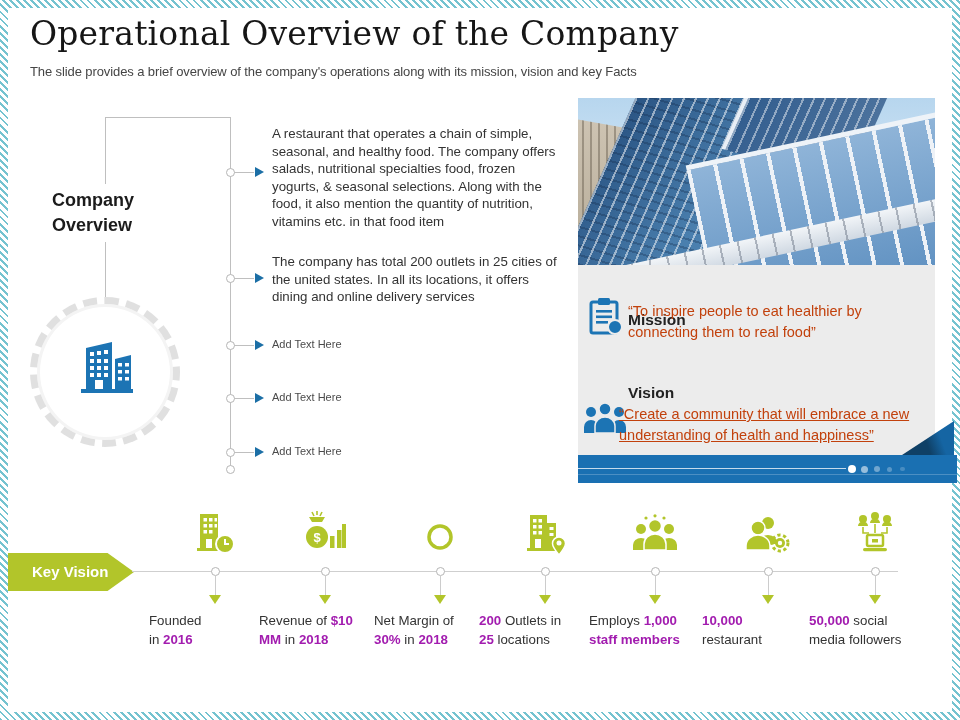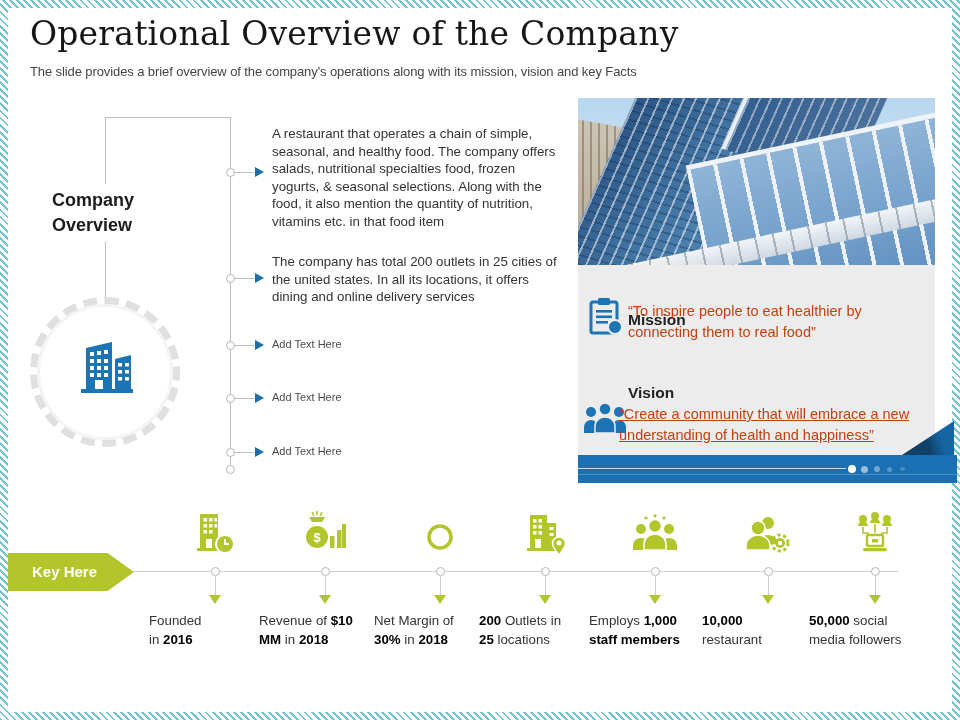--- a/index.html
+++ b/index.html
@@ -51,21 +51,21 @@
     clip-path:polygon(100% 0,100% 100%,0 100%);
     background:linear-gradient(250deg,#1565a3 30%,#0f4066 55%);}
 
   
   .banner{left:0;top:545px;width:126px;height:38px;background:#b2c52a;
     clip-path:polygon(0 0,79% 0,100% 50%,79% 100%,0 100%);
     color:#fff;font-weight:bold;font-size:15px;line-height:38px;padding-left:24px;box-sizing:border-box;}
   .timeline{left:124px;top:563px;width:766px;height:1px;background:#cfcfcf;}
   .fact-icon{width:48px;height:48px;display:flex;align-items:flex-end;justify-content:center;}
   .fact-label{width:132px;text-align:left;font-size:13.3px;line-height:19px;color:#333;}
-  .fact-label b{color:#000000;}
+  .fact-label b{color:#a21caf;}
   .fl{background:#ccc;}
 </style>
 </head>
 <body>
 
 <div class="frame">
 <div class="slide">
 
   <div class="abs subtitle">The slide provides a brief overview of the company's operations along with its mission, vision and key Facts</div>
   <div class="abs title">Operational Overview of the Company</div>
@@ -179,21 +179,21 @@
     <div id="dots">
           <span class="dot" style="left: 270px; top: 10px; width: 8px; height: 8px; background: rgb(255, 255, 255);"></span>
           <span class="dot" style="left: 283px; top: 10.5px; width: 7px; height: 7px; background: rgba(255, 255, 255, 0.55);"></span>
           <span class="dot" style="left: 296px; top: 11px; width: 6px; height: 6px; background: rgba(255, 255, 255, 0.38);"></span>
           <span class="dot" style="left: 309px; top: 11.5px; width: 5px; height: 5px; background: rgba(255, 255, 255, 0.28);"></span>
           <span class="dot" style="left: 322px; top: 11.75px; width: 4.5px; height: 4.5px; background: rgba(255, 255, 255, 0.2);"></span>
         </div>
   </div>
   <div class="abs corner-tri"></div>
 
-  <div class="abs banner">Key Here</div>
+  <div class="abs banner">Key Vision</div>
   <div class="abs timeline"></div>
 
   <div class="abs fact-icon" style="left:183px;top:500px;">
     <svg width="42" height="46" viewBox="0 0 42 46">
           <g fill="#b2c52a">
       <rect x="6" y="4" width="18" height="34"></rect>
             <rect x="3" y="38" width="24" height="3"></rect>
       <circle cx="31" cy="34" r="9" stroke="#fff" stroke-width="2"></circle>
           </g>
       <g fill="#fff">

